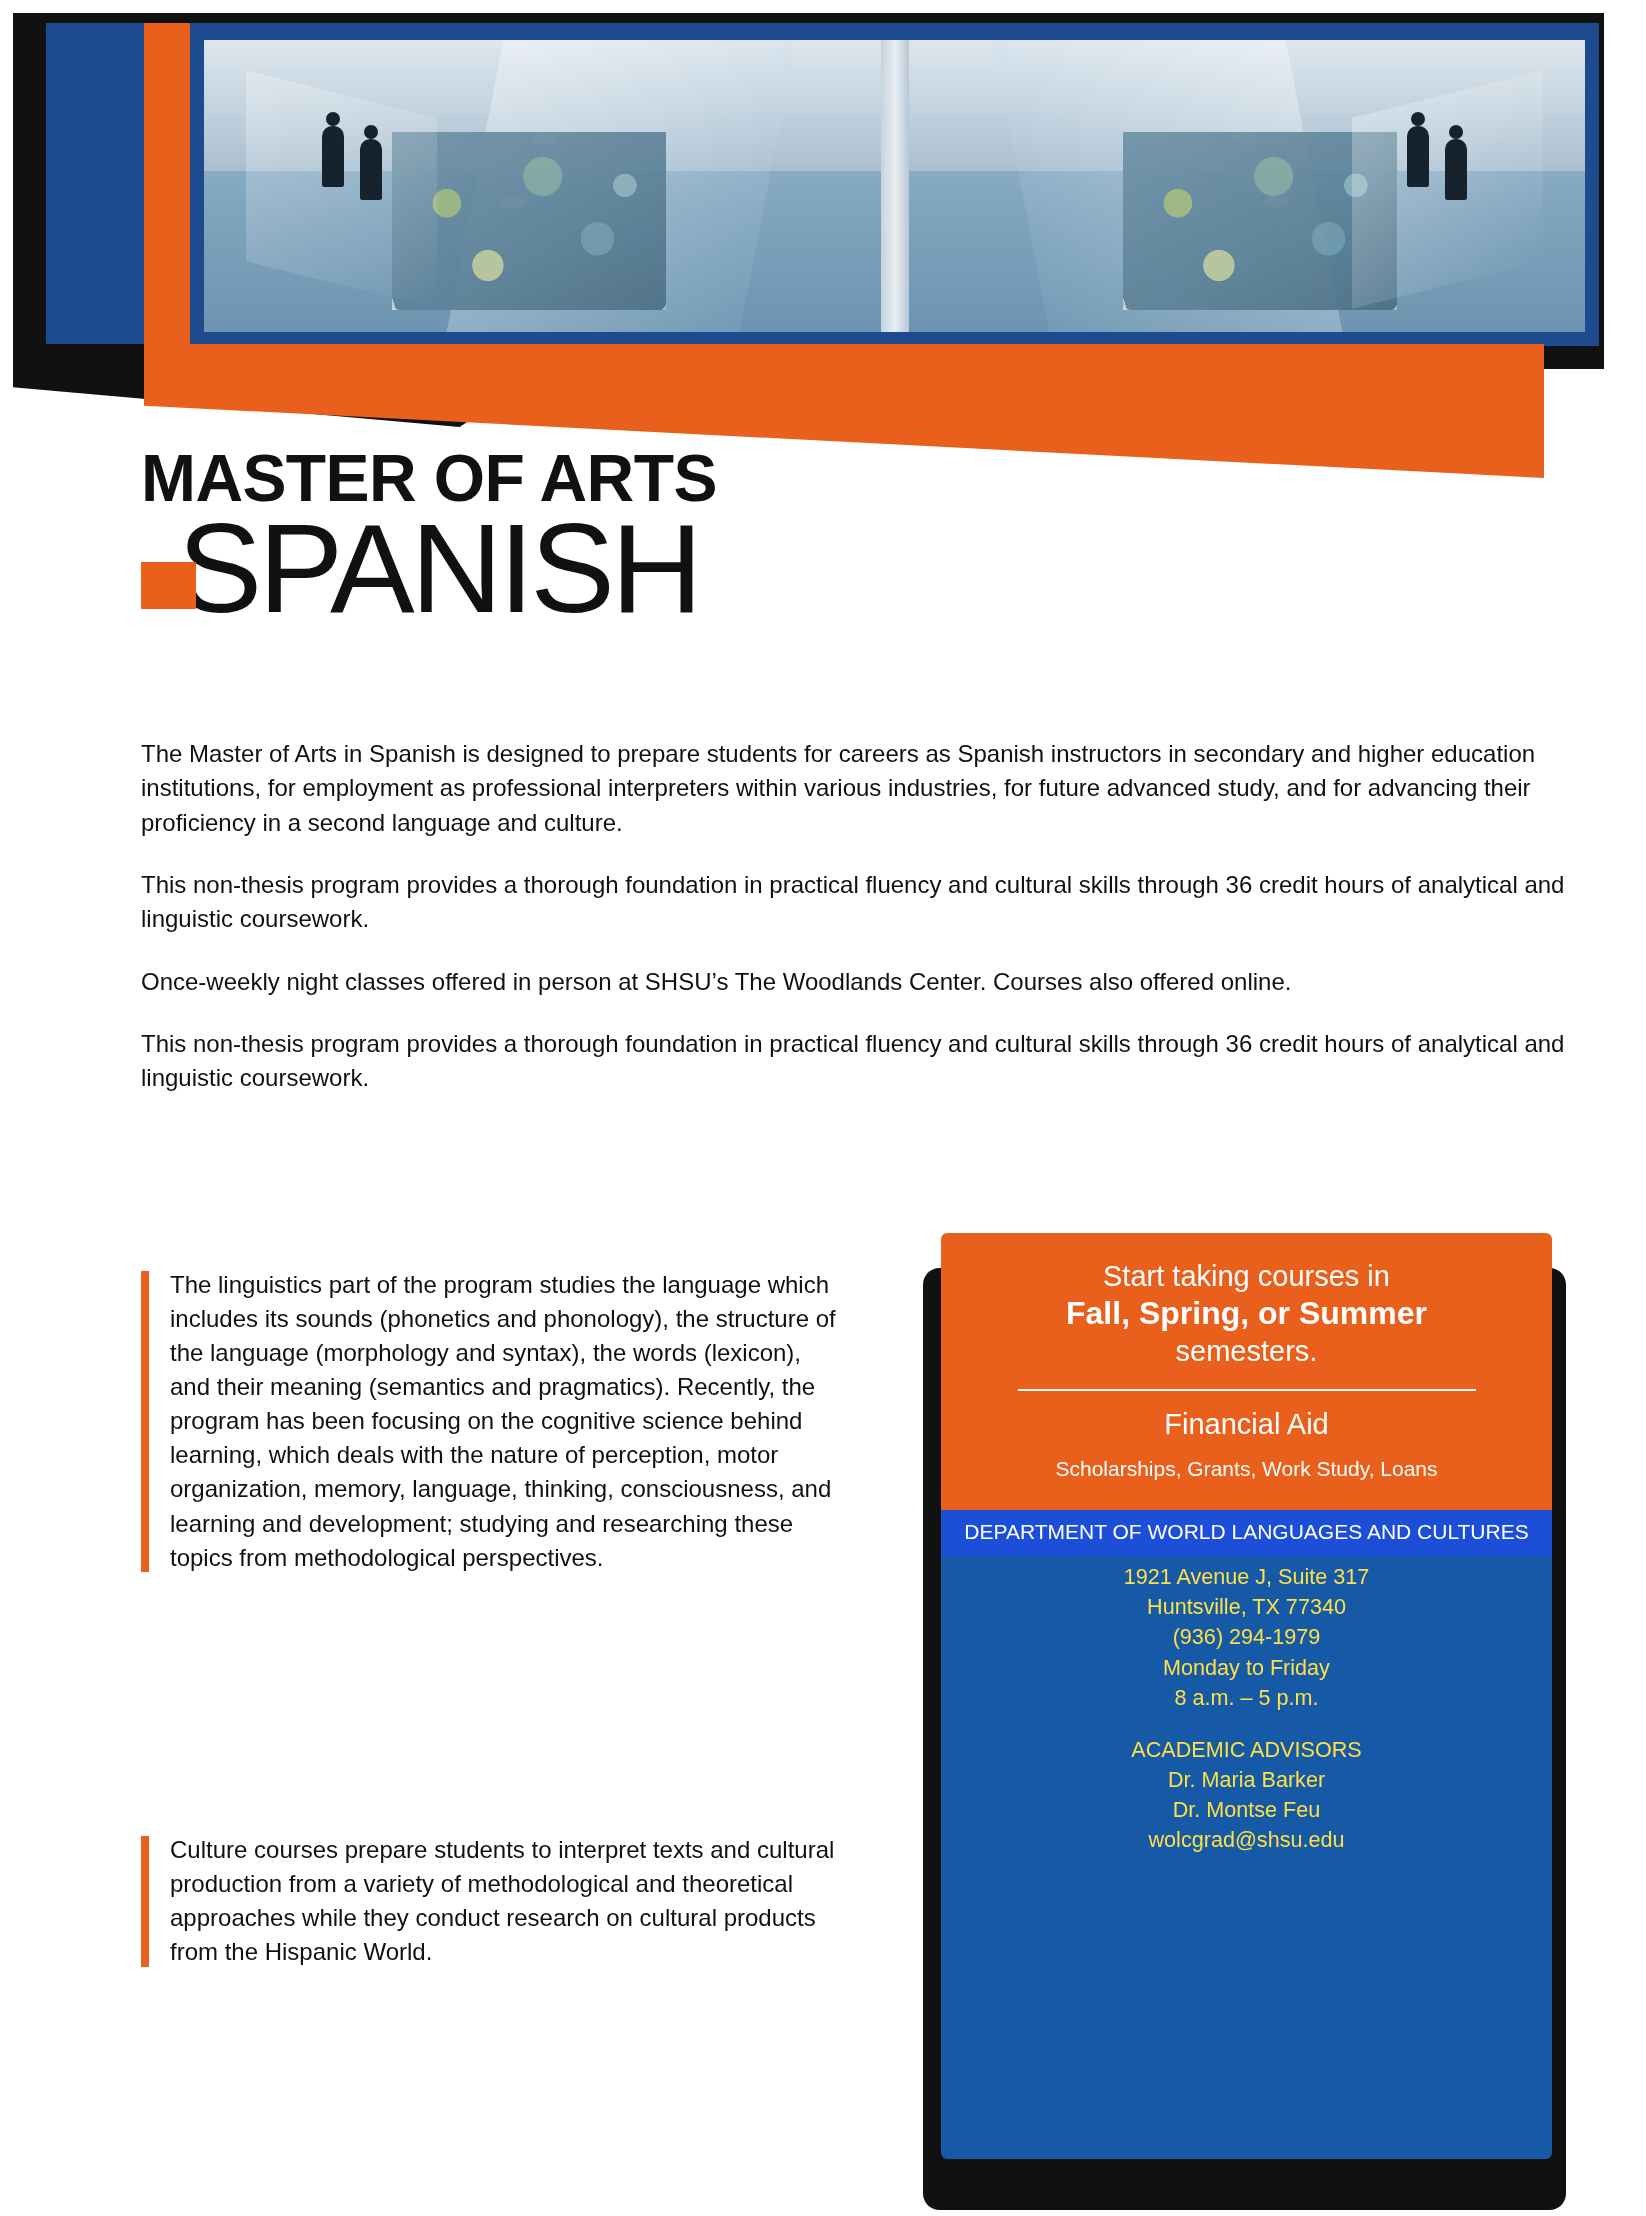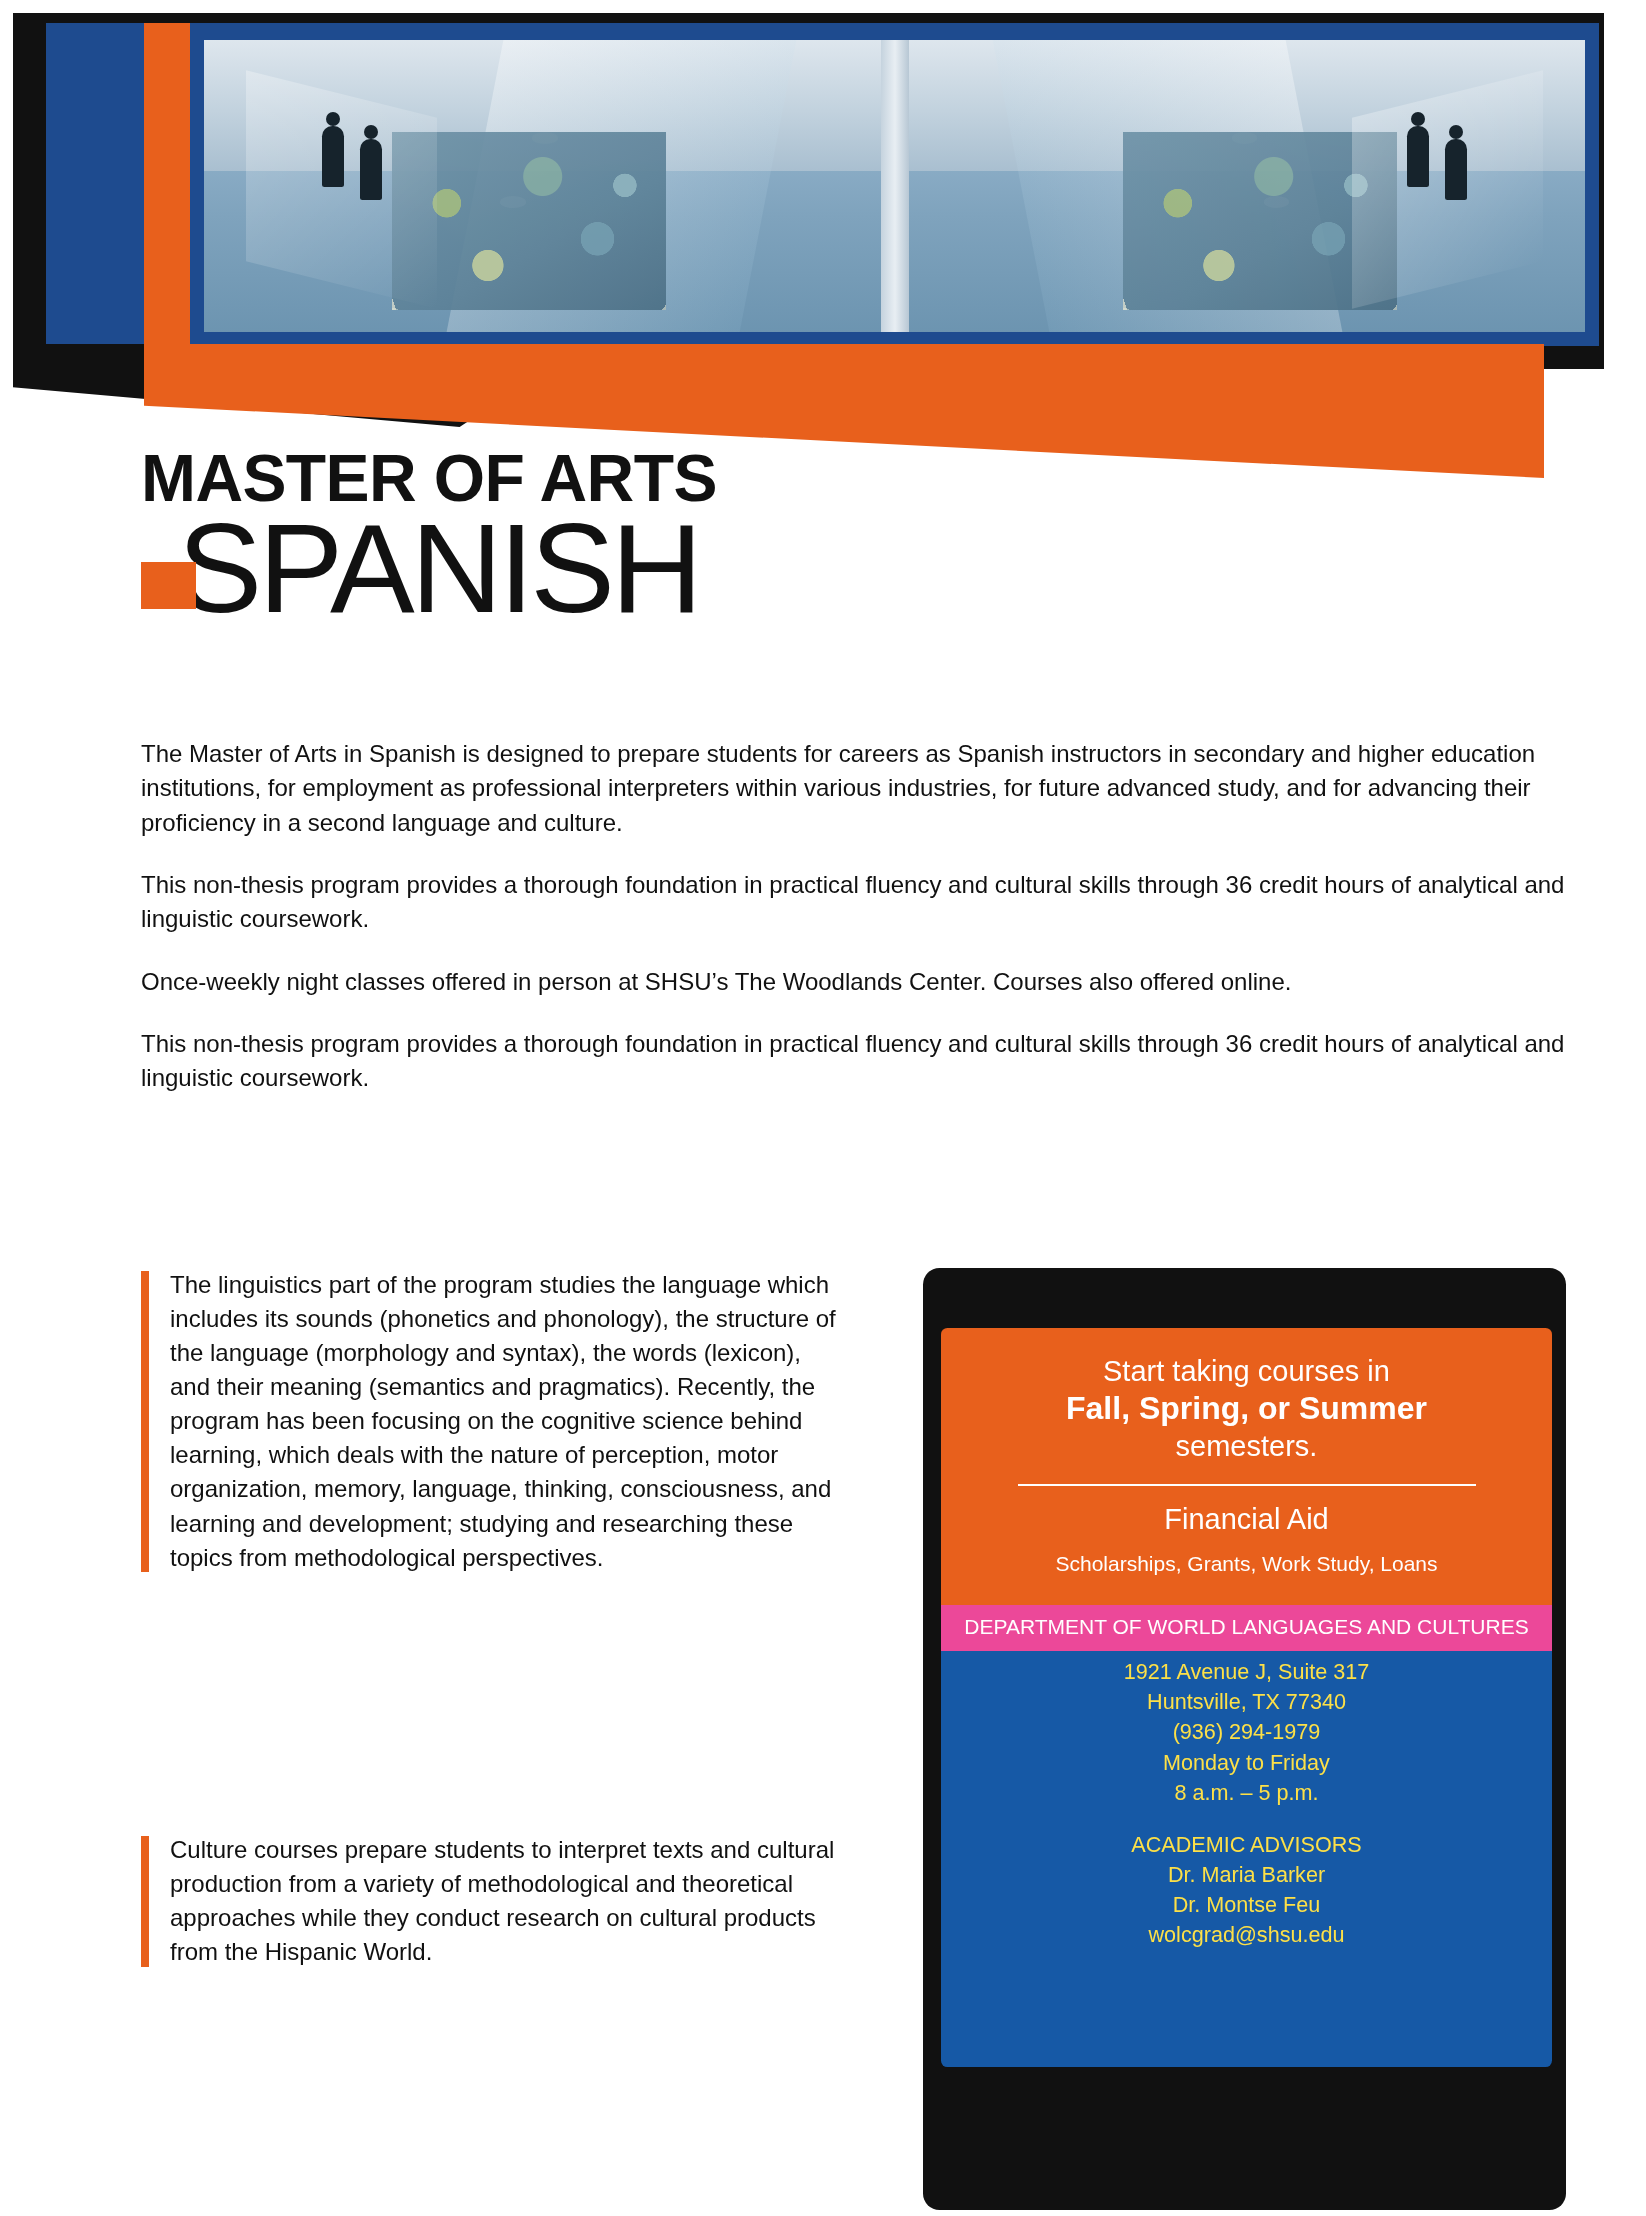--- a/index.html
+++ b/index.html
@@ -260,23 +260,23 @@
     left: 923px;
     top: 1268px;
     width: 643px;
     height: 942px;
     background: #111111;
     border-radius: 16.5px;
   }
   .panel {
     position: absolute;
     left: 941px;
-    top: 1328px;
+    top: 1233px;
     width: 611px;
-    height: 739px;
+    height: 926px;
     border-radius: 6.4px;
     overflow: hidden;
   }
   .panel-top {
     background: #e8601c;
     color: #ffffff;
     padding: 25.5px 21.6px 28px 21.6px;
     text-align: center;
   }
   .panel-start {
@@ -296,21 +296,21 @@
   .panel-aid {
     font-size: 29px;
     line-height: 1.22;
   }
   .panel-aid-list {
     font-size: 21px;
     margin-top: 12px;
     line-height: 1.3;
   }
   .panel-deptbar {
-    background: #ec4899;
+    background: #1d4ed8;
     color: #ffffff;
     text-align: center;
     font-size: 21px;
     line-height: 1.25;
     padding: 9px 19px 10.2px 19px;
   }
   .panel-bottom {
     background: #1659a6;
     color: #fde047;
     text-align: center;

